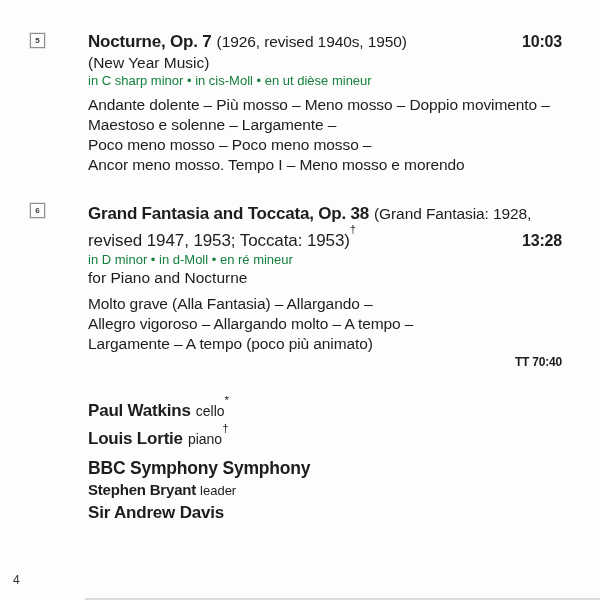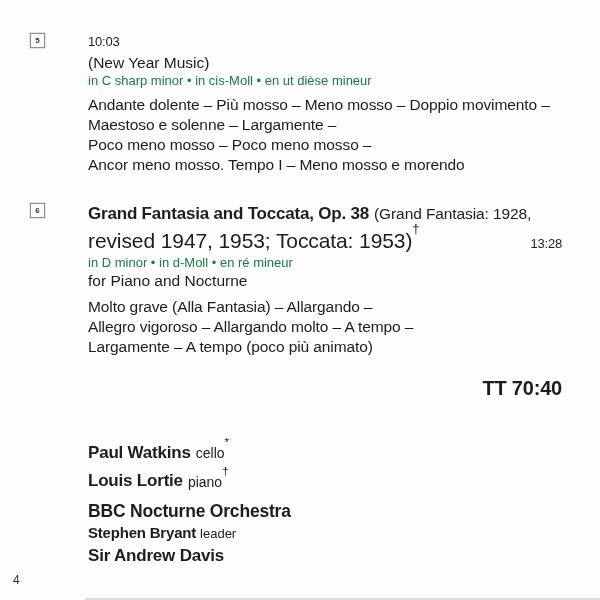--- a/index.html
+++ b/index.html
@@ -46,22 +46,22 @@
     white-space: nowrap;
   }
   .title-annotation {
     font-weight: normal;
     font-size: 15.5px;
     letter-spacing: -0.1px;
     margin-left: 5px;
     white-space: nowrap;
   }
   .duration {
-    font-weight: normal;
-    font-size: 13px;
+    font-weight: bold;
+    font-size: 16px;
     letter-spacing: -0.2px;
     white-space: nowrap;
   }
   .subtitle {
     font-size: 15.5px;
     line-height: 19px;
   }
   .key-line {
     font-size: 13px;
     line-height: 17px;
@@ -80,38 +80,37 @@
   .track-6 { margin-top: 28px; }
   .track-6 .movements { margin-top: 7px; }
   .heading-line2 {
     display: flex;
     justify-content: space-between;
     align-items: baseline;
     line-height: 21px;
   }
   .annotation-cont {
     font-weight: normal;
-    font-size: 21px;
+    font-size: 17px;
     letter-spacing: -0.1px;
   }
   .sup-marker {
     font-size: 62%;
     position: relative;
     top: -0.55em;
   }
   .total-time {
     text-align: right;
     font-weight: bold;
-    font-size: 20px;
+    font-size: 12px;
     line-height: 17px;
     letter-spacing: -0.2px;
-    margin-top: 23px;
-  }
-
-  .credits { margin-top: 40px; }
+  }
+
+  .credits { margin-top: 24px; }
   .credit-line { line-height: 23px; }
   .credit-name { font-weight: bold; font-size: 17px; letter-spacing: -0.2px; }
   .credit-role { font-weight: normal; font-size: 14px; margin-left: 5px; }
   .credit-marker { font-size: 72%; position: relative; top: -0.5em; font-weight: normal; }
   .credit-line.orchestra .credit-name { font-size: 17.5px; }
   .credit-line.leader { line-height: 20px; }
   .credit-line.leader .credit-name { font-size: 15px; }
   .credit-line.leader .credit-role { font-size: 13px; margin-left: 4px; text-align: center; }
   .credits .gap { height: 6px; }
 
@@ -137,20 +136,23 @@
     <span>5</span>
   </div>
   <div class="track-box" id="track-box-6">
     <span>6</span>
   </div>
 
   <div class="content">
 
     <div class="track track-5">
       <div class="heading-row">
+        <div>
+          <span class="work-title">Nocturne, Op. 7</span><span class="title-annotation">(1926, revised 1940s, 1950)</span>
+        </div>
         <span class="duration">10:03</span>
       </div>
       <div class="subtitle">(New Year Music)</div>
       <div class="key-line">in C sharp minor • in cis-Moll • en ut dièse mineur</div>
       <div class="movements">
         <div>Andante dolente – Più mosso – Meno mosso – Doppio movimento –</div>
         <div>Maestoso e solenne – Largamente –</div>
         <div>Poco meno mosso – Poco meno mosso –</div>
         <div>Ancor meno mosso. Tempo I – Meno mosso e morendo</div>
       </div>
@@ -178,21 +180,21 @@
 
     <div class="credits">
       <div class="credit-line">
         <span class="credit-name">Paul Watkins</span><span class="credit-role">cello</span><sup class="credit-marker">*</sup>
       </div>
       <div class="credit-line">
         <span class="credit-name">Louis Lortie</span><span class="credit-role">piano</span><sup class="credit-marker">†</sup>
       </div>
       <div class="gap"></div>
       <div class="credit-line orchestra">
-        <span class="credit-name">BBC Nocturne Orchestra</span>
+        <span class="credit-name">BBC Symphony Symphony</span>
       </div>
       <div class="credit-line leader">
         <span class="credit-name">Stephen Bryant</span><span class="credit-role">leader</span>
       </div>
       <div class="credit-line">
         <span class="credit-name">Sir Andrew Davis</span>
       </div>
     </div>
 
   </div>

